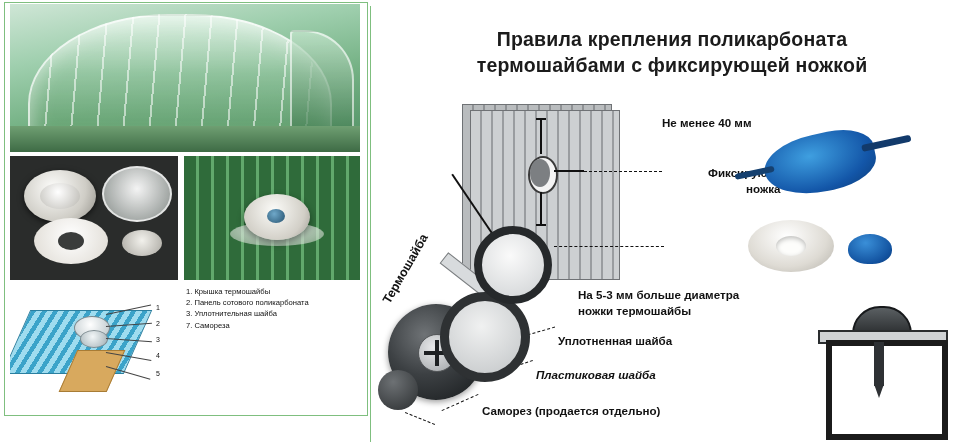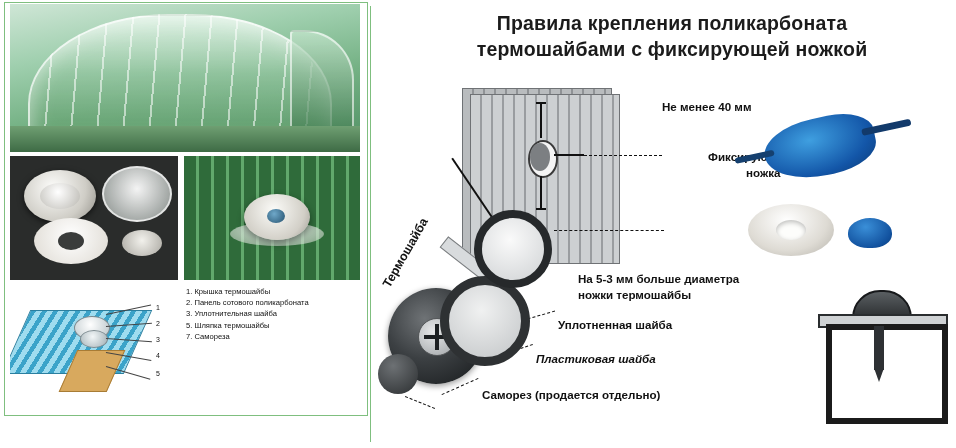--- a/index.html
+++ b/index.html
@@ -63,21 +63,21 @@
   .ph-scheme .num{position:absolute;font-size:7px;color:#111;}
 
   .legend{position:absolute;left:186px;top:286px;width:178px;}
   .legend li{font-size:7.6px;line-height:11.2px;color:#111;margin:0;white-space:nowrap;}
   .legend ol{margin:0;padding:0;list-style:none;}
 
   .divider{position:absolute;left:370px;top:6px;width:1px;height:436px;background:#7fbf7f;}
   .leftframe{position:absolute;left:4px;top:2px;width:362px;height:412px;border:1px solid #7fbf7f;}
 
   
-  .right{position:absolute;left:378px;top:0;width:578px;height:401px;}
+  .right{position:absolute;left:378px;top:16px;width:578px;height:401px;}
   .title{position:absolute;left:34px;top:10px;width:520px;text-align:center;
     font-size:19.5px;font-weight:bold;color:#1b1b1b;line-height:26px;letter-spacing:.2px;}
 
   
   .pcsheet{position:absolute;left:84px;top:88px;width:148px;height:168px;
     background:repeating-linear-gradient(90deg,#b9bcbe 0px,#b9bcbe 9px,#8f9295 9px,#8f9295 11px);
     border:1px solid #6f7275;}
   .pcsheet2{position:absolute;left:92px;top:94px;width:148px;height:168px;
     background:repeating-linear-gradient(90deg,#cdd0d2 0px,#cdd0d2 9px,#9a9da0 9px,#9a9da0 11px);
     border:1px solid #6f7275;}
@@ -175,21 +175,20 @@
       <div class="num" style="left:146px;top:50px;">3</div>
       <div class="num" style="left:146px;top:66px;">4</div>
       <div class="num" style="left:146px;top:84px;">5</div>
     </div>
 
     <div class="legend">
       <ol>
         <li>1. Крышка термошайбы</li>
         <li>2. Панель сотового поликарбоната</li>
         <li>3. Уплотнительная шайба</li>
-        <li>5. Шляпка термошайбы</li>
         <li>7. Самореза</li>
       </ol>
     </div>
 
     <div class="divider"></div>
   </div>
 
   <div class="right">
 
     <div class="title">

